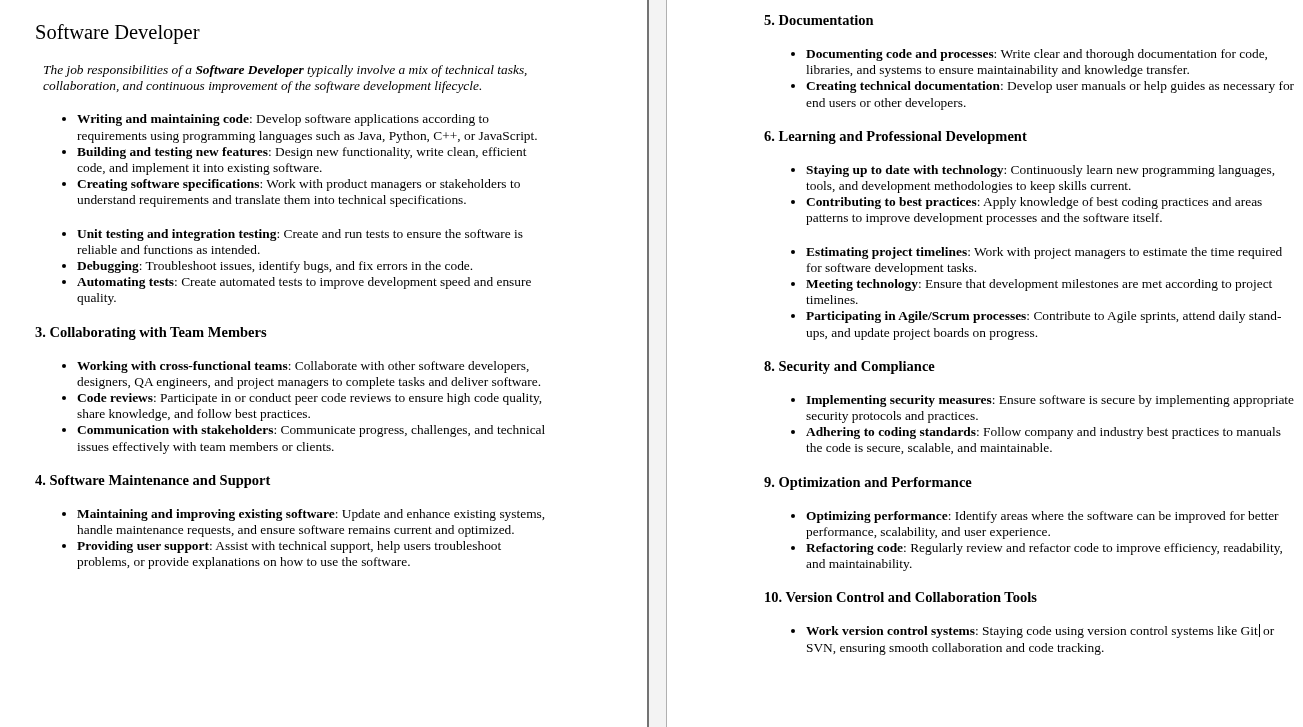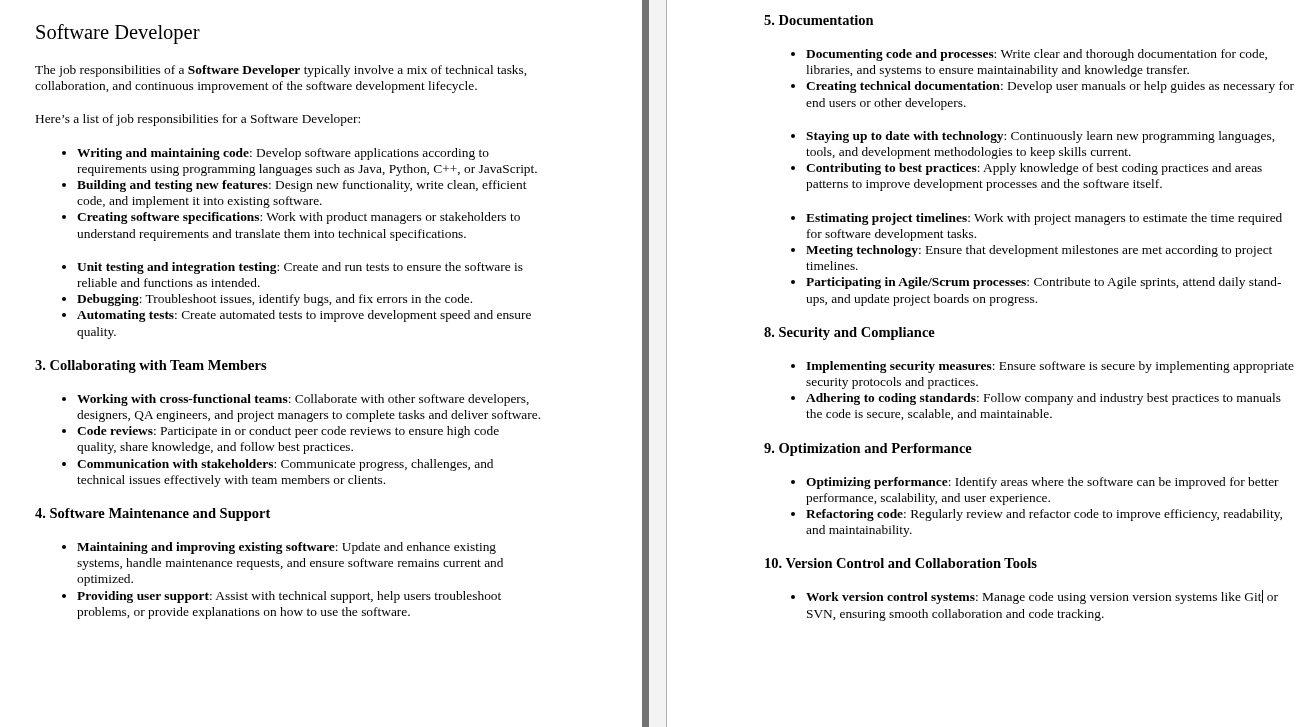--- a/index.html
+++ b/index.html
@@ -18,42 +18,42 @@
   .page {
     position: absolute;
     top: 0;
     height: 727px;
     background: #ffffff;
     box-sizing: border-box;
   }
   .page-left {
     left: 0;
     width: 649px;
-    border-right: 7px solid #737373;
+    border-right: 2px solid #737373;
   }
   .page-right {
     left: 666px;
     width: 661px;
     border-left: 1px solid #b0b0b0;
   }
   .content {
     box-sizing: border-box;
     font-size: 13.4px;
     line-height: 16.2px;
   }
   .page-left .content  { padding: 21px 100px 0 35px; }
   .page-right .content { padding: 12px 27px 0 97px; }
 
   h1.doc-title {
     font-size: 20.5px;
     font-weight: 400;
     line-height: 23px;
     margin: 0 0 18px 0;
   }
-  p { margin: 0 0 17px 0; }
+  p { margin: 0 0 17px 8px; font-style: italic; }
   h2.section-heading {
     font-size: 14.5px;
     font-weight: 700;
     line-height: 17px;
     margin: 0 0 17px 0;
   }
   ul.bullets {
     margin: 8px 0 17px 0;
     padding: 0 0 0 42px;
     list-style-type: disc;
@@ -69,21 +69,20 @@
     margin-left: 1px;
   }
 </style>
 </head>
 <body>
 
 <div class="page page-left">
   <div class="content">
     <h1 class="doc-title">Software Developer</h1>
     <p><span>The job responsibilities of a </span><b>Software Developer</b><span> typically involve a mix of technical tasks, collaboration, and continuous improvement of the software development lifecycle.</span></p>
-    <p>Here’s a list of job responsibilities for a Software Developer:</p>
     <div>
         <ul class="bullets">
           <li><b>Writing and maintaining code</b><span>: Develop software applications according to requirements using programming languages such as Java, Python, C++, or JavaScript.</span></li>
           <li><b>Building and testing new features</b><span>: Design new functionality, write clean, efficient code, and implement it into existing software.</span></li>
           <li><b>Creating software specifications</b><span>: Work with product managers or stakeholders to understand requirements and translate them into technical specifications.</span></li>
         </ul>
         <ul class="bullets">
           <li><b>Unit testing and integration testing</b><span>: Create and run tests to ensure the software is reliable and functions as intended.</span></li>
           <li><b>Debugging</b><span>: Troubleshoot issues, identify bugs, and fix errors in the code.</span></li>
           <li><b>Automating tests</b><span>: Create automated tests to improve development speed and ensure quality.</span></li>
@@ -104,20 +103,21 @@
 </div>
 
 <div class="page page-right">
   <div class="content">
     <div>
         <h2 class="section-heading">5. Documentation</h2>
         <ul class="bullets">
           <li><b>Documenting code and processes</b><span>: Write clear and thorough documentation for code, libraries, and systems to ensure maintainability and knowledge transfer.</span></li>
           <li><b>Creating technical documentation</b><span>: Develop user manuals or help guides as necessary for end users or other developers.</span></li>
         </ul>
+        <h2 class="section-heading">6. Learning and Professional Development</h2>
         <ul class="bullets">
           <li><b>Staying up to date with technology</b><span>: Continuously learn new programming languages, tools, and development methodologies to keep skills current.</span></li>
           <li><b>Contributing to best practices</b><span>: Apply knowledge of best coding practices and areas patterns to improve development processes and the software itself.</span></li>
         </ul>
         <ul class="bullets">
           <li><b>Estimating project timelines</b><span>: Work with project managers to estimate the time required for software development tasks.</span></li>
           <li><b>Meeting technology</b><span>: Ensure that development milestones are met according to project timelines.</span></li>
           <li><b>Participating in Agile/Scrum processes</b><span>: Contribute to Agile sprints, attend daily stand-ups, and update project boards on progress.</span></li>
         </ul>
         <h2 class="section-heading">8. Security and Compliance</h2>
@@ -125,17 +125,17 @@
           <li><b>Implementing security measures</b><span>: Ensure software is secure by implementing appropriate security protocols and practices.</span></li>
           <li><b>Adhering to coding standards</b><span>: Follow company and industry best practices to manuals the code is secure, scalable, and maintainable.</span></li>
         </ul>
         <h2 class="section-heading">9. Optimization and Performance</h2>
         <ul class="bullets">
           <li><b>Optimizing performance</b><span>: Identify areas where the software can be improved for better performance, scalability, and user experience.</span></li>
           <li><b>Refactoring code</b><span>: Regularly review and refactor code to improve efficiency, readability, and maintainability.</span></li>
         </ul>
         <h2 class="section-heading">10. Version Control and Collaboration Tools</h2>
         <ul class="bullets">
-          <li><b>Work version control systems</b><span>: Manage code using version version systems like Git</span><span class="caret"></span><span> or SVN, ensuring smooth collaboration and code tracking.</span></li>
+          <li><b>Work version control systems</b><span>: Staying code using version control systems like Git</span><span class="caret"></span><span> or SVN, ensuring smooth collaboration and code tracking.</span></li>
         </ul>
       </div>
   </div>
 </div>
 
 </body></html>

